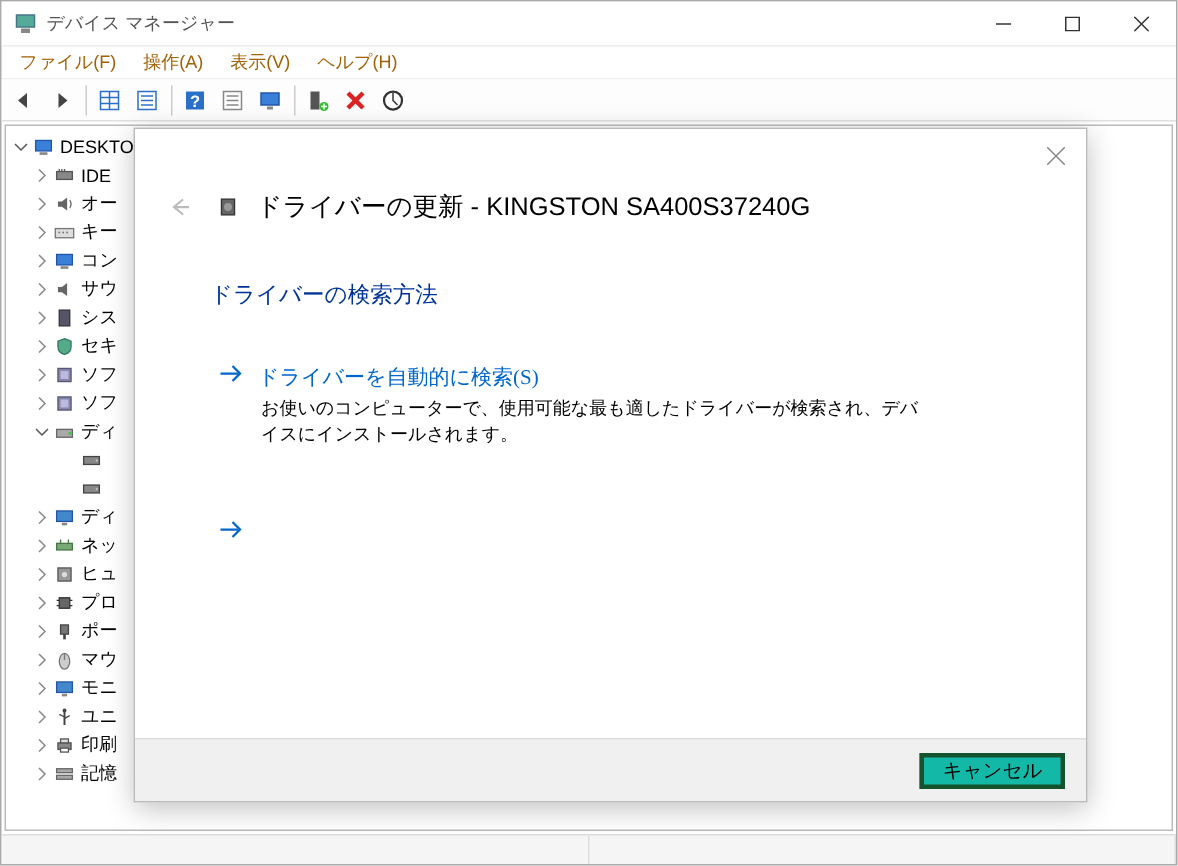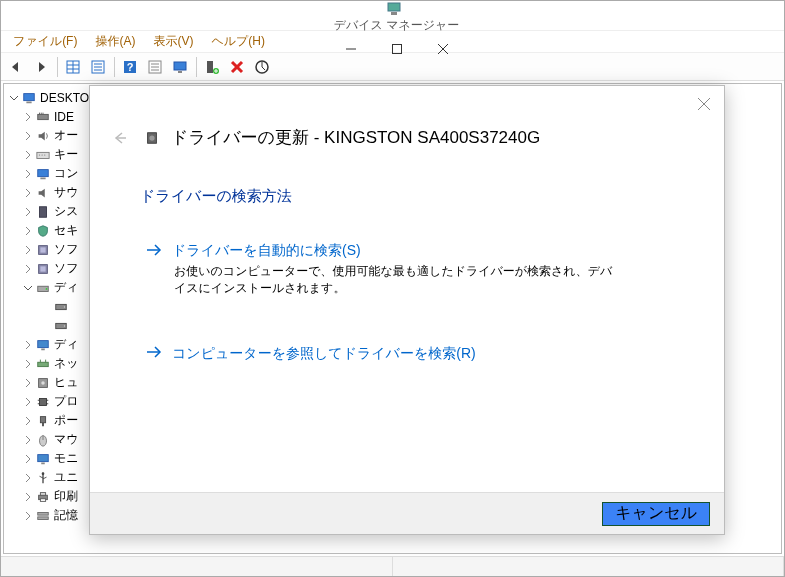--- a/index.html
+++ b/index.html
@@ -15,21 +15,20 @@
     position: relative;
   }
   
   .titlebar {
     display: flex;
     align-items: center;
     height: 30px;
     background: #fff;
     border-bottom: 1px solid #eee;
     padding-left: 8px;
-    flex-direction: column;
   }
   .titlebar .app-icon {
     width: 16px; height: 16px;
     margin-right: 6px;
     display: inline-block;
   }
   .titlebar .title { flex: 1; color: #555; font-size: 12px; }
   .win-controls { display: flex; }
   .win-btn {
     width: 46px; height: 30px;
@@ -164,20 +163,21 @@
   }
   .dialog-heading {
     color: #003399;
     font-size: 15px;
     margin: 20px 0 30px 0;
   }
   .cmd-link {
     padding: 6px 0 20px 6px;
     margin-bottom: 22px;
     cursor: pointer;
+    font-family: Liberation Serif, serif;
   }
   .cmd-link .row1 {
     display: flex;
     align-items: center;
     gap: 10px;
   }
   .cmd-link .arrow {
     color: #0066cc;
     font-size: 15px;
   }
@@ -200,23 +200,23 @@
     background: #f0f0f0;
     border-top: 1px solid #ddd;
     display: flex;
     align-items: center;
     justify-content: flex-end;
     padding-right: 14px;
   }
   .dlg-btn {
     min-width: 80px;
     height: 24px;
-    background: #3b82f6;
-    border: 1px solid #14532d;
-    font-size: 16px;
+    background: #14b8a6;
+    border: 3px solid #14532d;
+    font-size: 13px;
     display: flex;
     align-items: center;
     justify-content: center;
     padding: 0 12px;
   }
 </style>
 </head>
 <body>
 
 <div class="titlebar">
@@ -732,21 +732,20 @@
     </div>
 
     <div class="cmd-link">
       <div class="row1">
         <span class="arrow">
           <svg width="16" height="14" viewBox="0 0 16 14">
               <line x1="1" y1="7" x2="13" y2="7" stroke="#0066cc" stroke-width="1.5"></line>
               <path d="M9 2 L14 7 L9 12" fill="none" stroke="#0066cc" stroke-width="1.5"></path>
             </svg>
         </span>
-        <span class="link-title">コンピューターを参照してドライバーを検索(R)</span>
       </div>
     </div>
   </div>
 
   <div class="dialog-footer">
     <div class="dlg-btn">キャンセル</div>
   </div>
 </div>
 
 </body></html>

